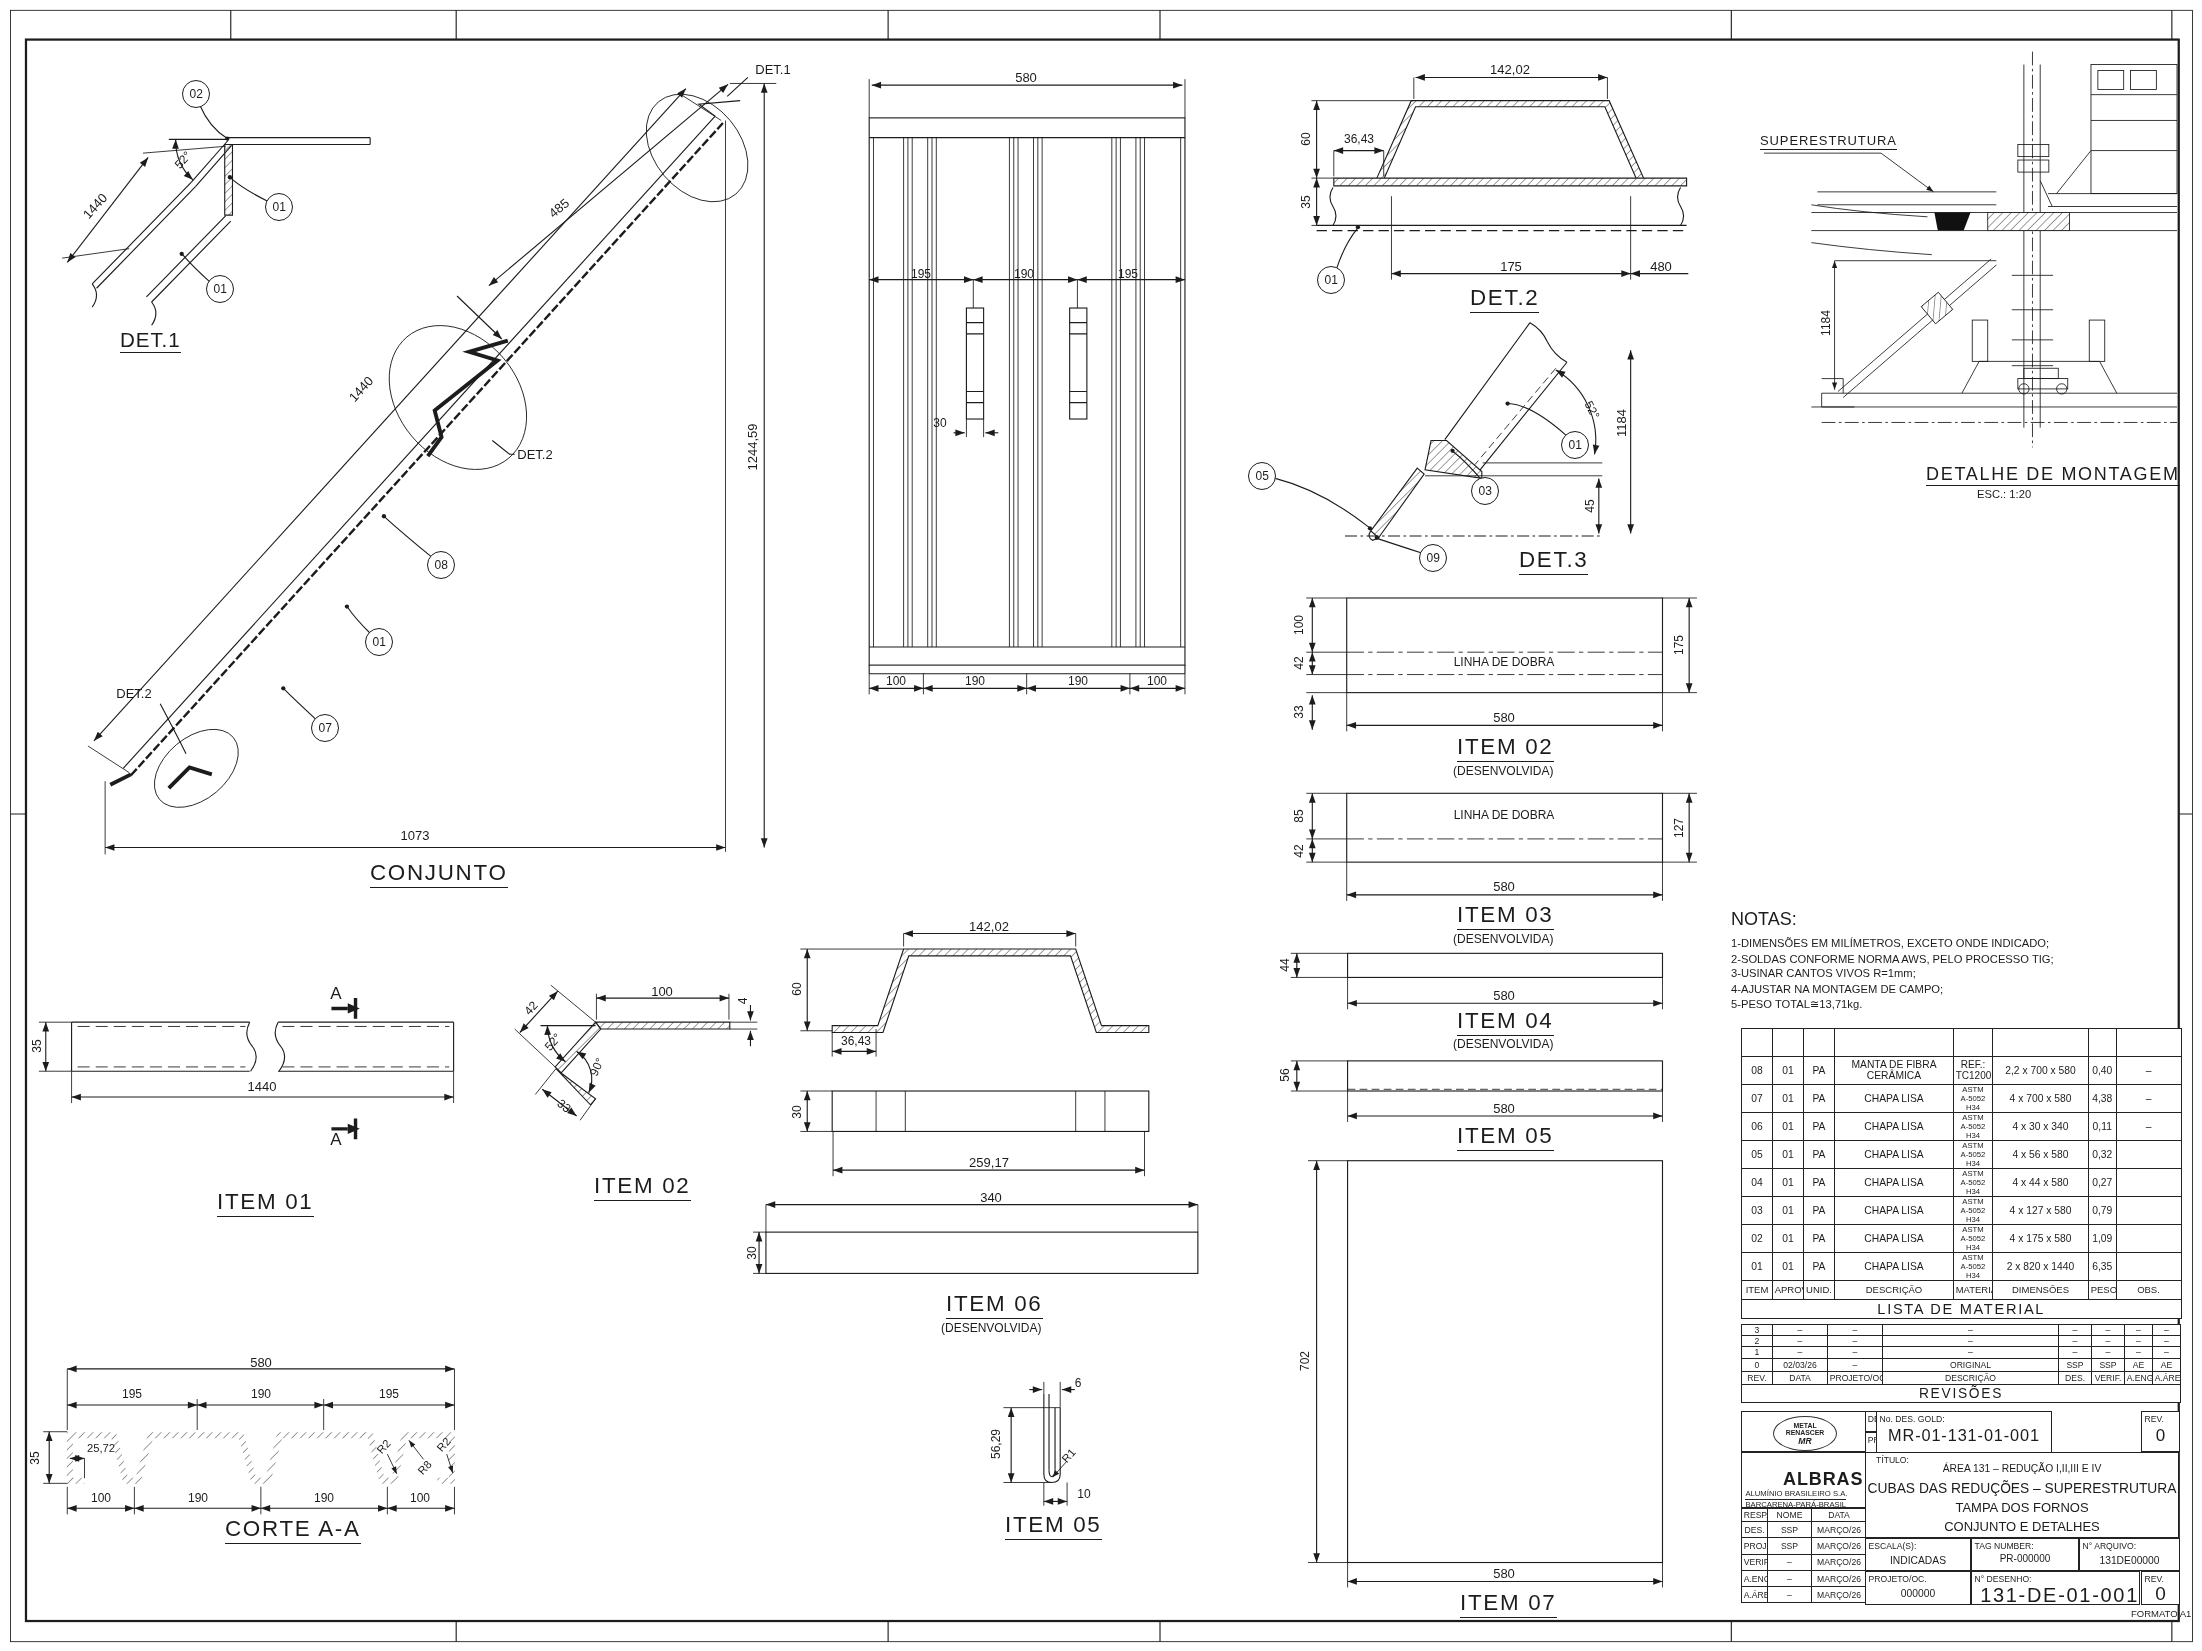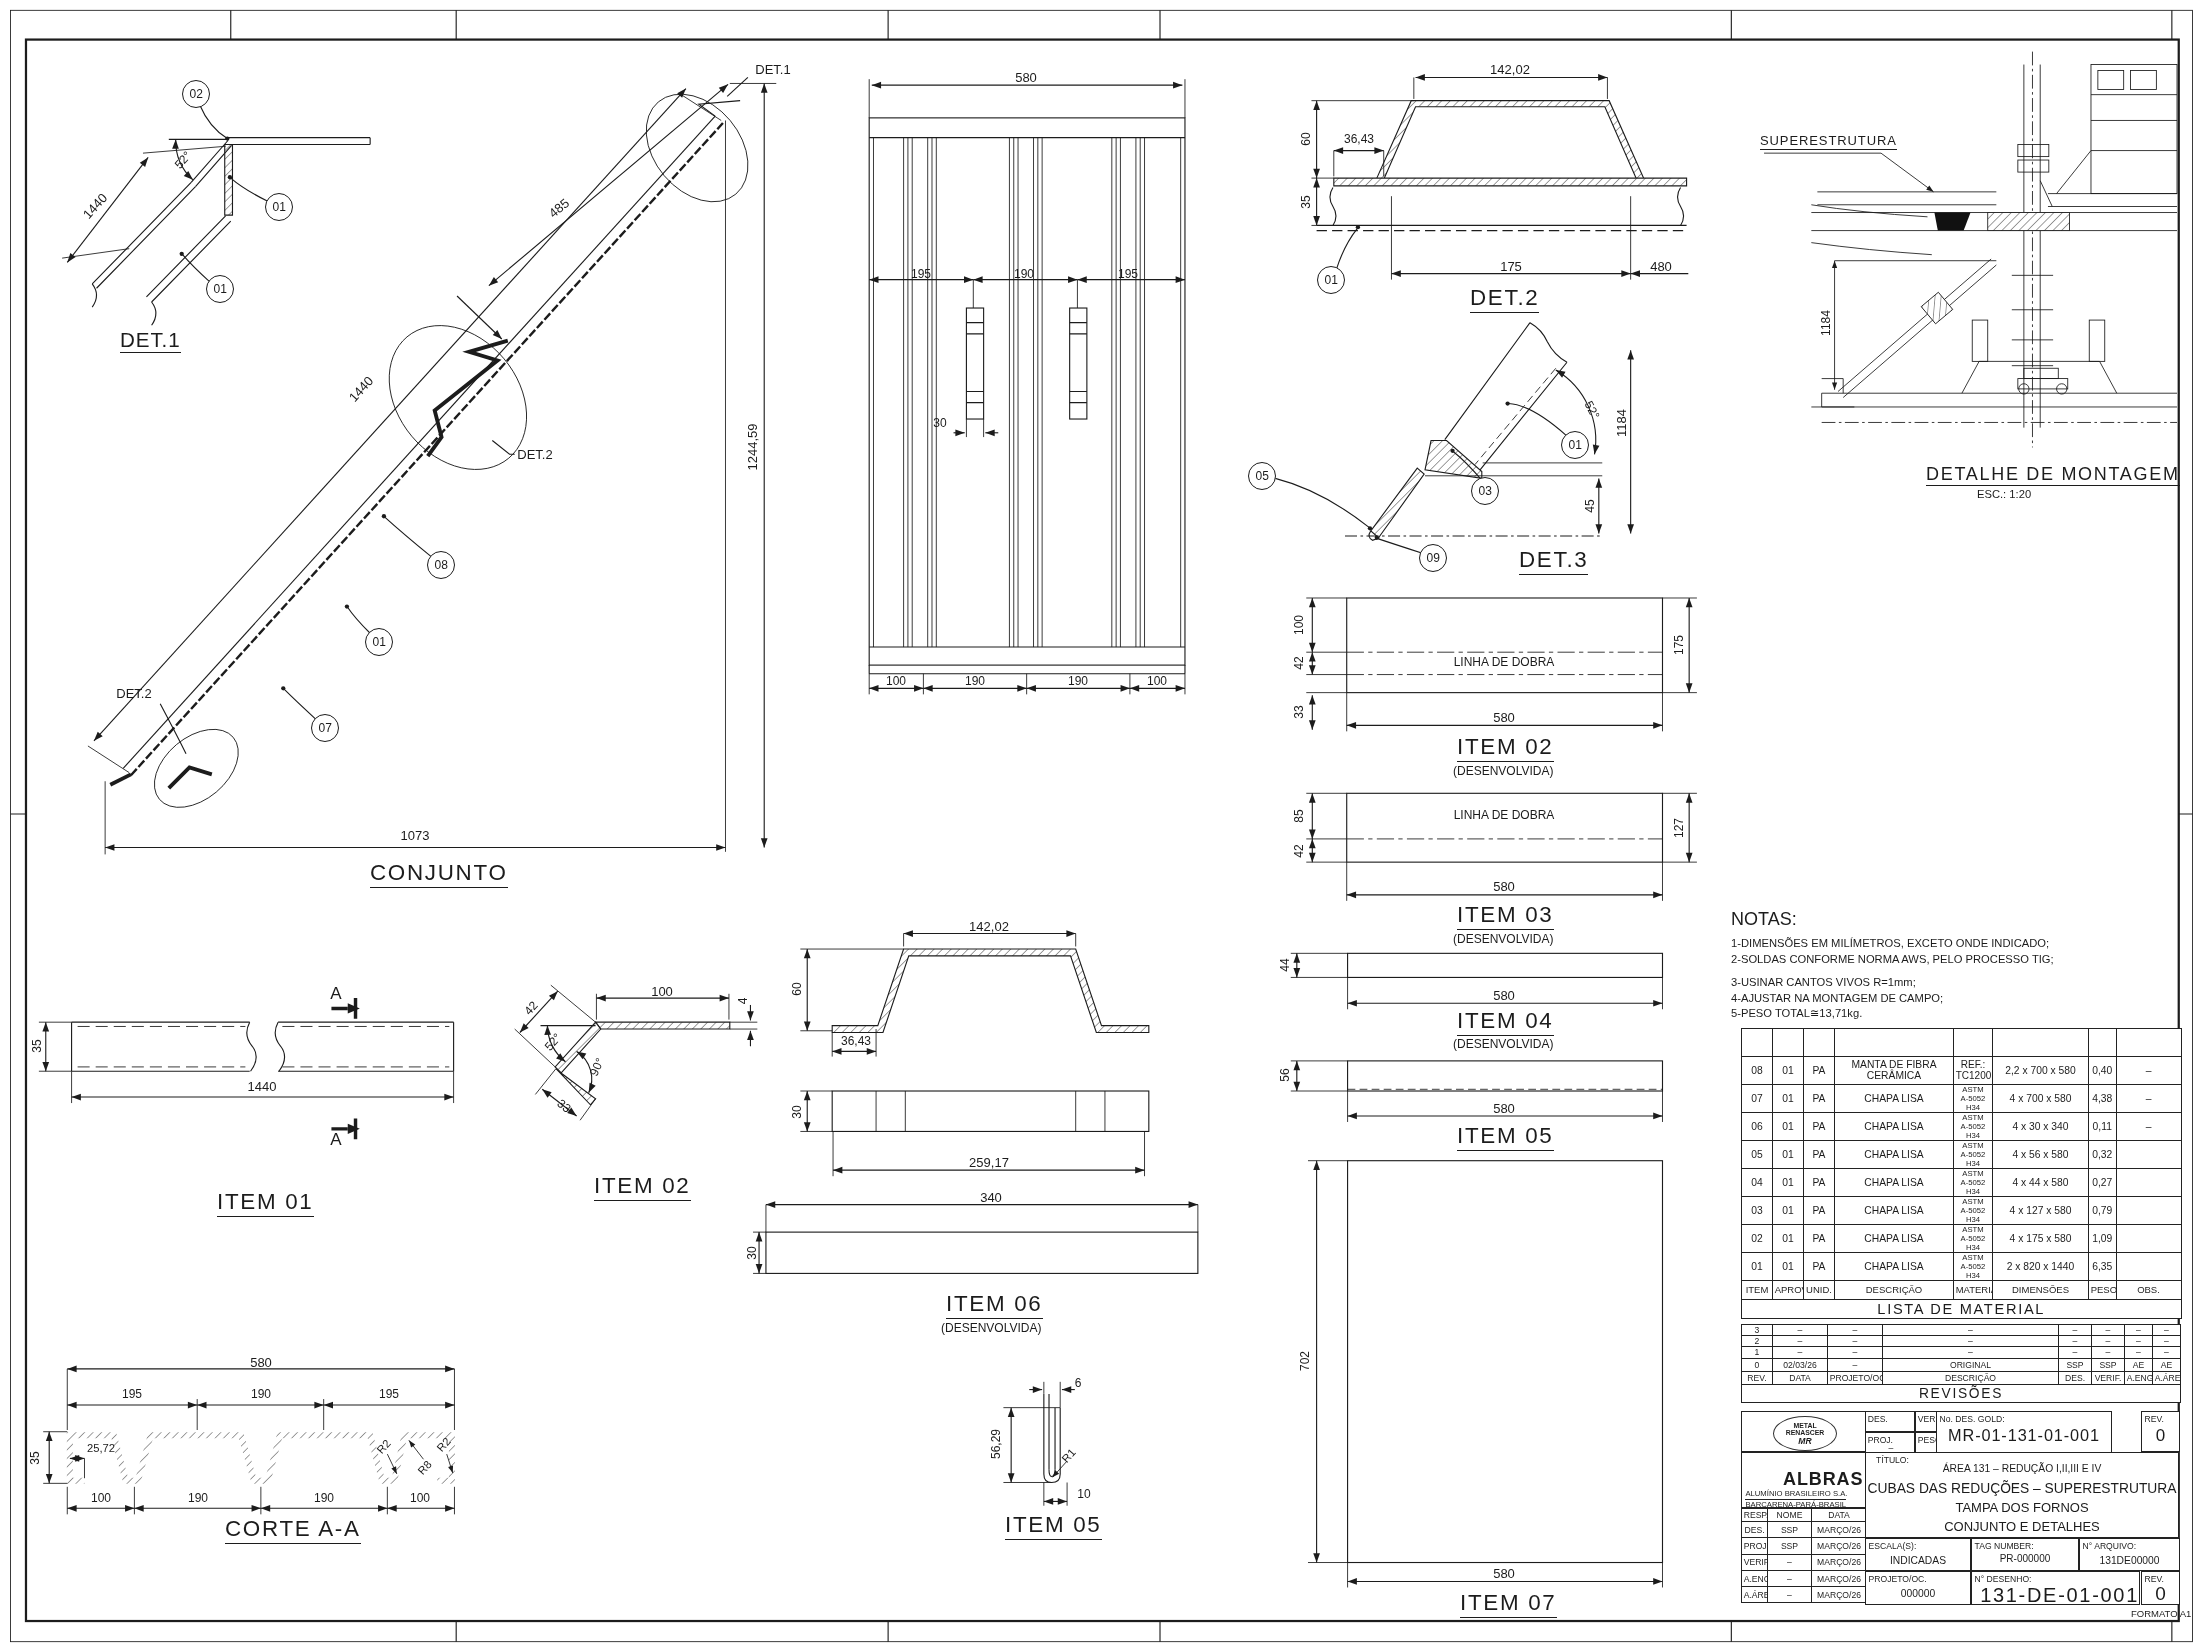--- a/index.html
+++ b/index.html
@@ -474,21 +474,21 @@
 
 <span class="t s14 c" style="left:1078px;top:1383px">6</span>
 <span class="t s14 r90" style="left:996px;top:1444px">56,29</span>
 <span class="t s13 r48" style="left:1069px;top:1456px">R1</span>
 <span class="t s14 c" style="left:1084px;top:1494px">10</span>
 <span class="t vt" style="left:1005px;top:1514px">ITEM 05</span>
 
 <div class="t notas" style="left:1731px;top:910px">
   <div style="font-size:18px;margin-bottom:10.3px">NOTAS:</div>
   <div class="s13" style="margin-bottom:4.3px">1-DIMENSÕES EM MILÍMETROS, EXCETO ONDE INDICADO;</div>
-  <div class="s13" style="margin-bottom:12px">2-SOLDAS CONFORME NORMA AWS, PELO PROCESSO TIG;</div>
+  <div class="s13" style="margin-bottom:3px">2-SOLDAS CONFORME NORMA AWS, PELO PROCESSO TIG;</div>
   <div class="s13" style="margin-bottom:4.3px">3-USINAR CANTOS VIVOS R=1mm;</div>
   <div class="s13" style="margin-bottom:4.3px">4-AJUSTAR NA MONTAGEM DE CAMPO;</div>
   <div class="s13">5-PESO TOTAL≅13,71kg.</div>
 </div>
 
 <table class="tbl" style="left:1741px;top:1028px;width:439px;border:1.7px solid #222">
   <colgroup>
         <col style="width:31px">
         <col style="width:31px">
         <col style="width:31px">
@@ -706,21 +706,21 @@
     <span class="cl" style="left:22.4px;top:10.3px">–</span>
   </div>
   <div class="cell" style="left:1865px;top:1432px;width:50px;height:20.6px">
     <span class="cl" style="left:1.7px;top:1.7px">PROJ.</span>
     <span class="cl" style="left:22.4px;top:10.3px">–</span>
   </div>
   <div class="cell" style="left:1915px;top:1432px;width:49px;height:20.6px">
     <span class="cl" style="left:1.7px;top:1.7px">PESO.</span>
     <span class="cl" style="left:22.4px;top:10.3px">–</span>
   </div>
-  <div class="cell" style="left:1936px;top:1411px;width:176px;height:55px;border-top-width:1.7px">
+  <div class="cell" style="left:1876px;top:1411px;width:176px;height:55px;border-top-width:1.7px">
     <span class="cl" style="left:2.6px;top:1.7px">No. DES. GOLD:</span>
     <div style="position:absolute;left:0;top:13.8px;width:100%;text-align:center;font-size:16.3px;letter-spacing:0.9px">MR-01-131-01-001</div>
   </div>
   <div class="cell" style="left:2141px;top:1411px;width:39px;height:41px;border-width:1.7px 1.7px 0.9px 0.9px">
     <span class="cl" style="left:2.6px;top:1.7px">REV.</span>
     <div style="position:absolute;left:0;top:13.8px;width:100%;text-align:center;font-size:17px">0</div>
   </div>
 
   <div class="cell" style="left:1741px;top:1452px;width:125px;height:56px;border-left-width:1.7px">
     <span style="position:absolute;left:41px;top:15.5px;font-size:18px;font-weight:bold;letter-spacing:0.9px">ALBRAS</span>

